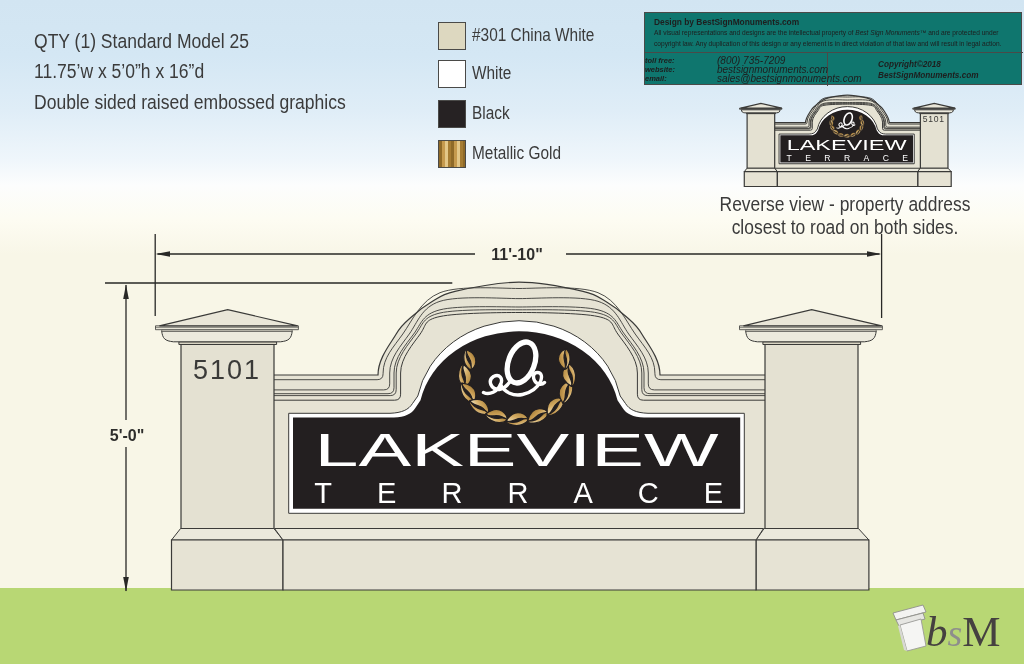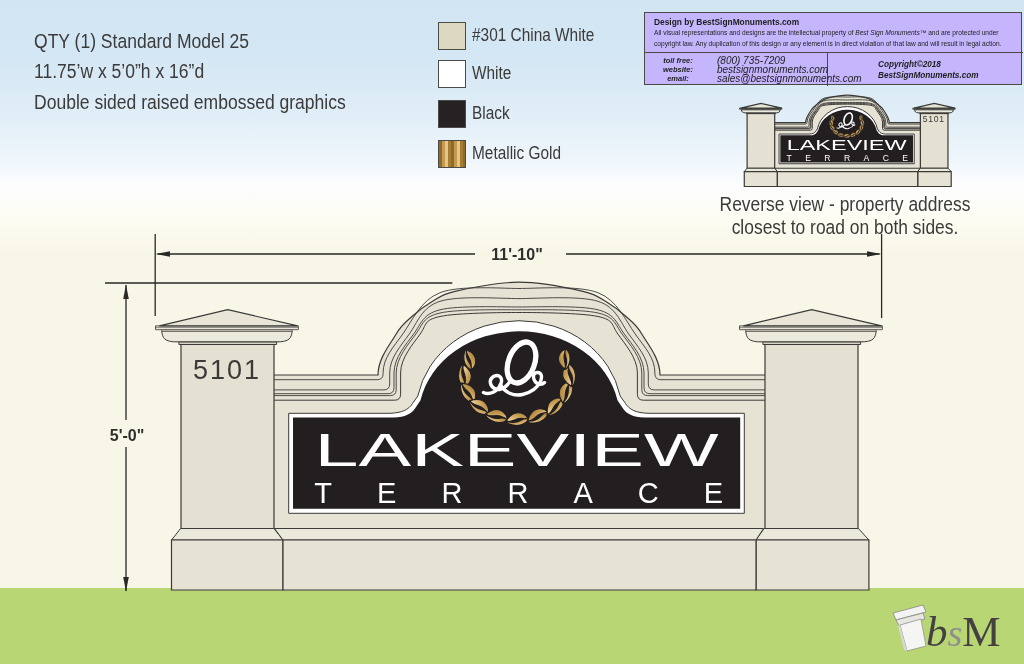--- a/index.html
+++ b/index.html
@@ -23,29 +23,29 @@
 
   <div class="abs" style="left:0;top:78px;width:26px;height:26px;background:#262223;border:1.6px solid #4a4a48"></div>
 
   <div class="abs" style="left:34px;top:81px;font-size:17.5px;color:#3b3b3b;white-space:nowrap;transform:scaleX(0.88);transform-origin:0 0">Black</div>
 
   <div class="abs" style="left:0;top:118px;width:26px;height:26px;border:1.6px solid #4a4a48;background:repeating-linear-gradient(90deg,#8f6a28 0 3px,#c59a4e 3px 6px,#e3c788 6px 9px,#a57c33 9px 12px)"></div>
 
   <div class="abs" style="left:34px;top:121px;font-size:17.5px;color:#3b3b3b;white-space:nowrap;transform:scaleX(0.88);transform-origin:0 0">Metallic Gold</div>
 </div>
 
-<div class="abs" style="left:644px;top:12px;width:378px;height:73px;background:#c4b5fd;border:1.2px solid #4a4a48;box-sizing:border-box">
+<div class="abs" style="left:644px;top:12px;width:378px;height:73px;background:#0f766e;border:1.2px solid #4a4a48;box-sizing:border-box">
 
   <div class="abs" style="left:9px;top:4px;font-size:8.4px;line-height:10.2px;color:#1e1e1e;white-space:nowrap"><b>Design by BestSignMonuments.com</b><br><span style="font-size:6.6px;letter-spacing:0">All visual representations and designs are the intellectual property of <i>Best Sign Monuments</i>™ and are protected under<br>copyright law. Any duplication of this design or any element is in direct violation of that law and will result in legal action.</span></div>
 
   <div class="abs" style="left:0;top:38.5px;width:378px;height:0;border-top:1.2px solid #4a4a48"></div>
 
   <div class="abs" style="left:182px;top:38.5px;width:0;height:34px;border-left:1.2px solid #4a4a48"></div>
 
-  <div class="abs" style="left:0;top:42.5px;width:66px;text-align:center;font-size:7.5px;line-height:9.3px;color:#1e1e1e;font-style:italic;font-weight:bold">toll free:<br>website:<br>email:</div>
+  <div class="abs" style="left:0;top:42.5px;width:66px;text-align:left;font-size:7.5px;line-height:9.3px;color:#1e1e1e;font-style:italic;font-weight:bold">toll free:<br>website:<br>email:</div>
   <div class="abs" style="left:72px;top:42.5px;font-size:10px;line-height:9.3px;color:#1e1e1e;font-style:italic">(800) 735-7209<br>bestsignmonuments.com<br>sales@bestsignmonuments.com</div>
 
   <div class="abs" style="left:233px;top:47px;font-size:8.2px;line-height:10.6px;color:#1e1e1e;font-style:italic;font-weight:bold">Copyright©2018<br>BestSignMonuments.com</div>
 </div>
 
 <div class="abs" style="left:690px;top:192px;width:310px;text-align:center;font-size:20.5px;line-height:23.3px;color:#3b3b3b;transform:scaleX(0.85);transform-origin:155px 0">Reverse view - property address closest to road on both sides.</div>
 <svg width="1024" height="664" viewBox="0 0 1024 664" style="position:absolute;left:0;top:0">
 <defs>
 <linearGradient id="gA" x1="0" y1="0" x2="1" y2="1">
 <stop offset="0" stop-color="#8e6b2c"></stop>

